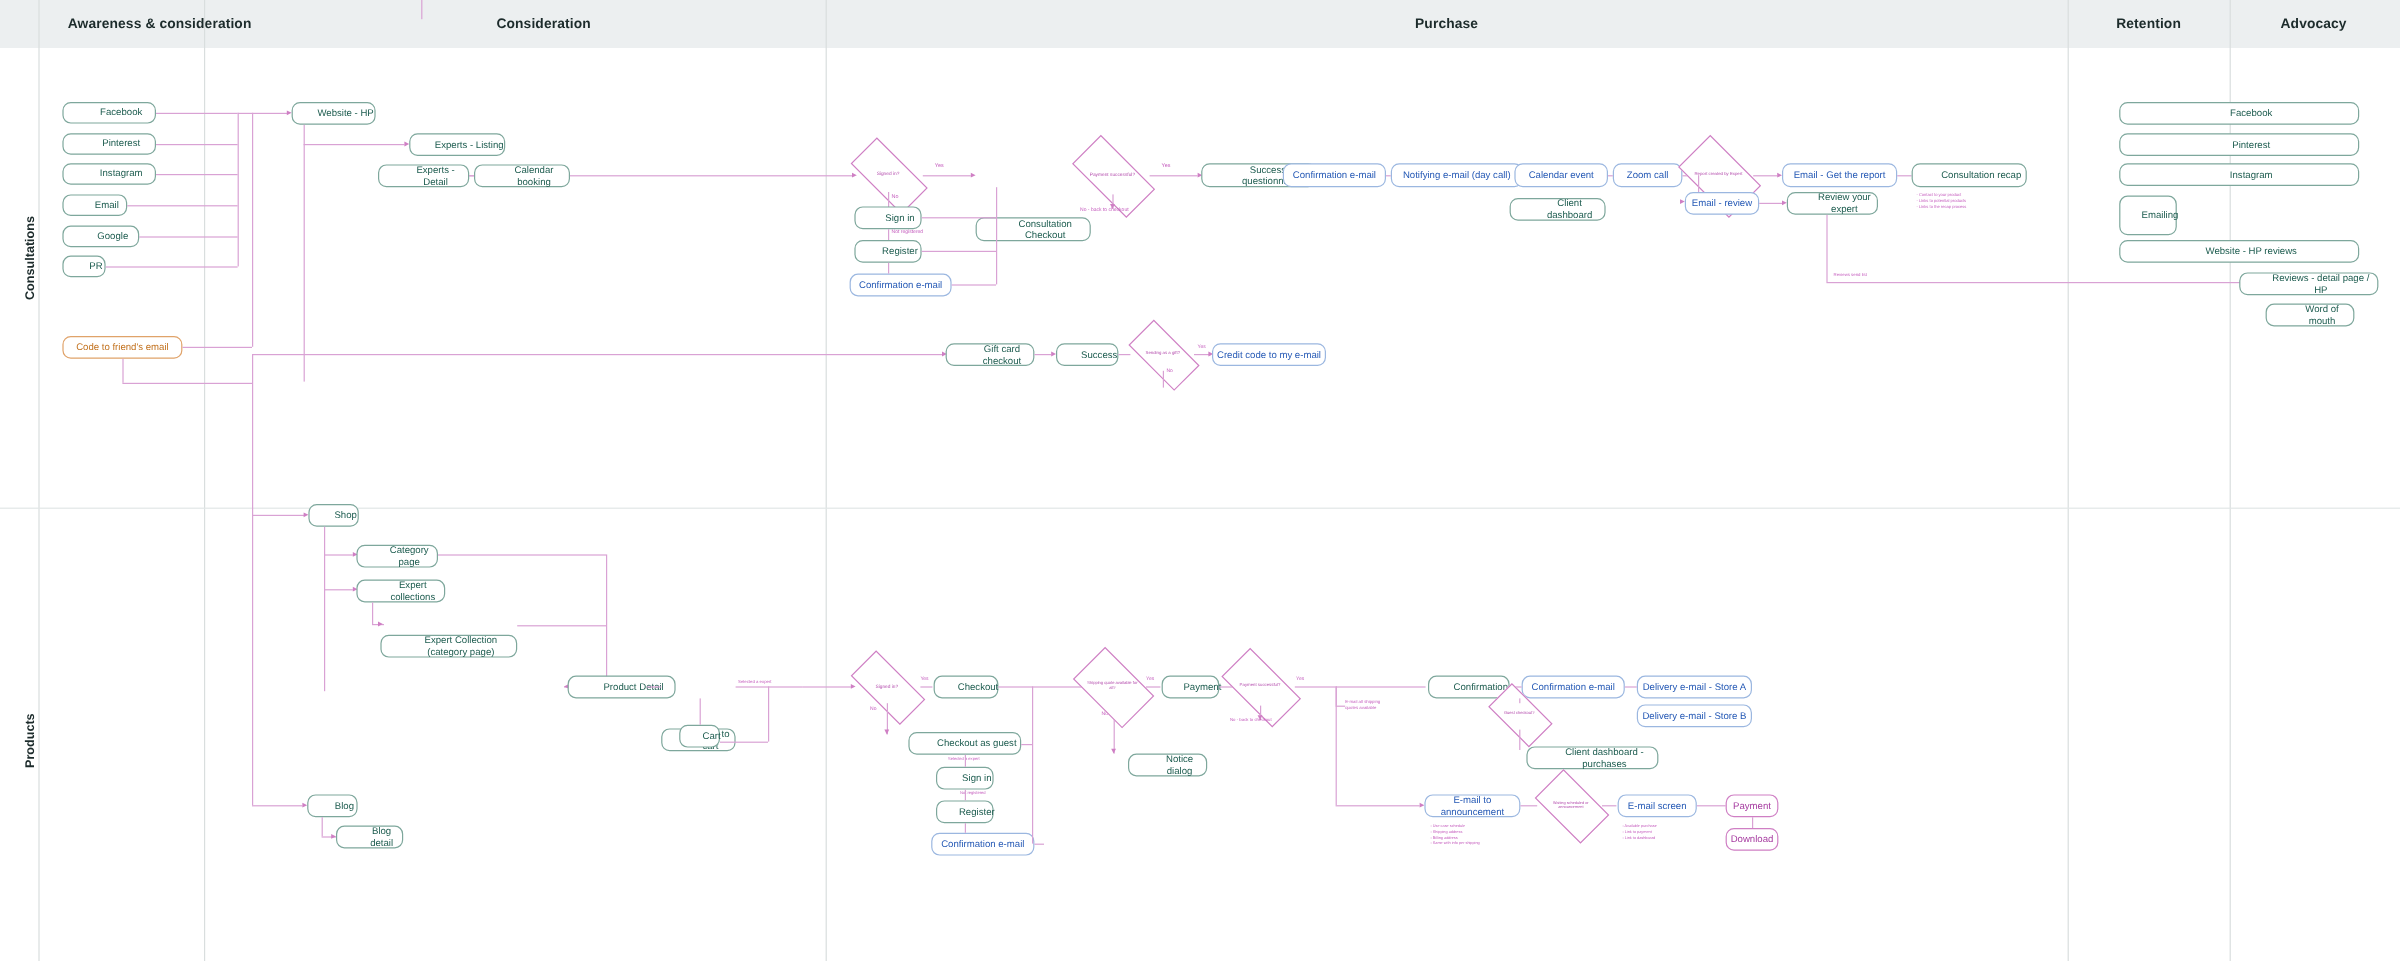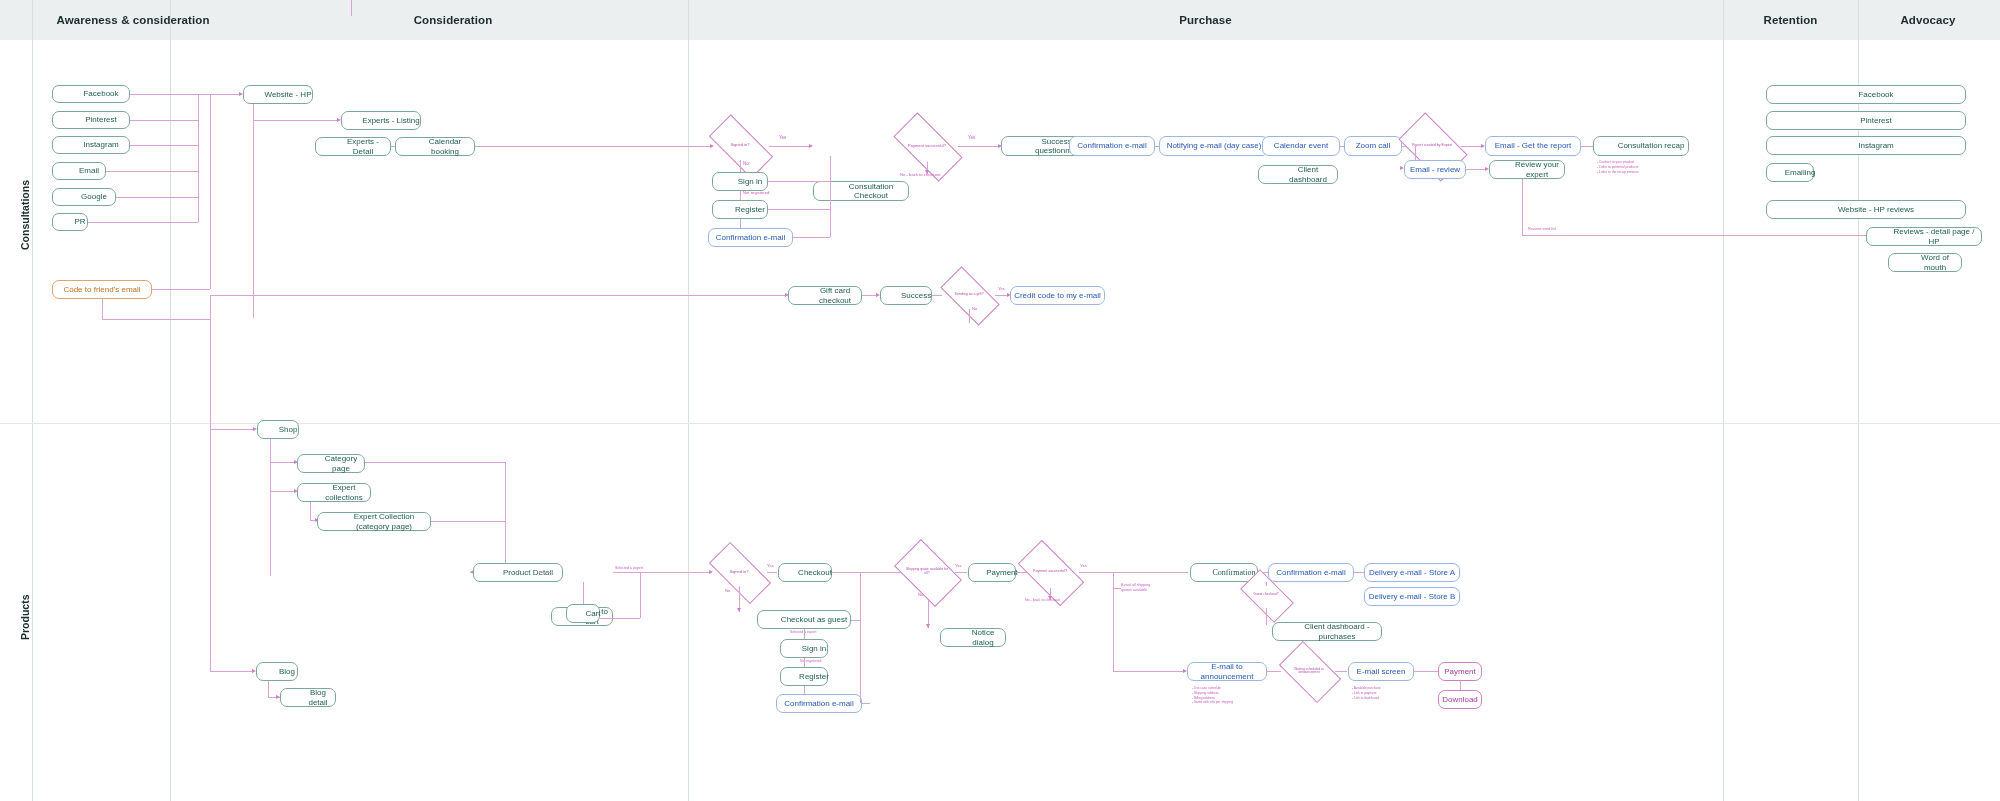--- a/index.html
+++ b/index.html
@@ -147,21 +147,21 @@
   <div class="ln lnh" style="left:958px;top:146px;width:40px;"></div>
   <div class="elbl" style="left:968px;top:135px;font-size:4.5px;">Yes</div>
   <div class="arw arw-r" style="left:998px;top:143.5px;"></div>
 
   <div class="node n-green" style="left:1001px;top:136px;width:96px;height:20px;font-size:8px;">Success - questionnaire</div>
 
   <div class="ln lnh" style="left:1097px;top:146px;width:10px;"></div>
 
   <div class="node n-blue" style="left:1069px;top:136px;width:86px;height:20px;font-size:8px;">Confirmation e-mail</div>
 
-  <div class="node n-blue" style="left:1159px;top:136px;width:110px;height:20px;font-size:8px;">Notifying e-mail (day case)</div>
+  <div class="node n-blue" style="left:1159px;top:136px;width:110px;height:20px;font-size:8px;">Notifying e-mail (day call)</div>
   <div class="ln lnh" style="left:1155px;top:146px;width:4px;"></div>
 
   <div class="node n-blue" style="left:1262px;top:136px;width:78px;height:20px;font-size:8px;">Calendar event</div>
   <div class="node n-blue" style="left:1344px;top:136px;width:58px;height:20px;font-size:8px;">Zoom call</div>
   <div class="ln lnh" style="left:1340px;top:146px;width:4px;"></div>
 
   <div class="node n-green" style="left:1258px;top:165px;width:80px;height:19px;font-size:8px;">Client dashboard</div>
 
   <div class="ln lnh" style="left:1402px;top:146px;width:12px;"></div>
   <div class="dia" style="left:1403px;top:128px;width:58px;height:36px;">
@@ -225,21 +225,21 @@
   <div class="arw arw-r" style="left:294px;top:459.5px;"></div>
   <div class="node n-green" style="left:297px;top:454px;width:68px;height:19px;font-size:8px;">Category page</div>
 
   <div class="ln lnh" style="left:270px;top:491px;width:24px;"></div>
   <div class="arw arw-r" style="left:294px;top:488.5px;"></div>
   <div class="node n-green" style="left:297px;top:483px;width:74px;height:19px;font-size:8px;">Expert collections</div>
 
   <div class="ln lnv" style="left:310px;top:502px;height:18px;"></div>
   <div class="ln lnh" style="left:310px;top:520px;width:10px;"></div>
   <div class="arw arw-r" style="left:315px;top:517.5px;"></div>
-  <div class="node n-green" style="left:317px;top:512px;width:114px;height:19px;font-size:8px;">Expert Collection  (category page)</div>
+  <div class="node n-green" style="left:317px;top:529px;width:114px;height:19px;font-size:8px;">Expert Collection  (category page)</div>
 
   <div class="ln lnh" style="left:365px;top:462px;width:140px;"></div>
   <div class="ln lnh" style="left:431px;top:521px;width:74px;"></div>
   <div class="ln lnv" style="left:505px;top:462px;height:110px;"></div>
   <div class="ln lnh" style="left:470px;top:572px;width:35px;"></div>
   <div class="arw arw-l" style="left:470px;top:569.5px;"></div>
 
   <div class="node n-green" style="left:473px;top:563px;width:90px;height:19px;font-size:8px;text-align:center;">Product Detail</div>
   <div class="node n-green" style="left:551px;top:563px;width:62px;height:19px;font-size:8px;margin-top:44px;">Added to cart</div>
   <div class="ln lnh" style="left:539px;top:572px;width:12px;"></div>
@@ -306,21 +306,21 @@
   <div class="ln lnh" style="left:1079px;top:572px;width:34px;"></div>
   <div class="elbl" style="left:1080px;top:563px;font-size:4.2px;">Yes</div>
 
   <div class="ln lnv" style="left:1113px;top:572px;height:16px;"></div>
   <div class="ln lnh" style="left:1113px;top:588px;width:8px;"></div>
 
   <div class="note" style="left:1121px;top:583px;font-size:3.6px;">E-mail all shipping
 quotes available</div>
 
   <div class="ln lnh" style="left:1113px;top:572px;width:75px;"></div>
-  <div class="node n-green" style="left:1190px;top:563px;width:68px;height:19px;font-size:8px;font-family:Liberation Serif, serif;">Confirmation</div>
+  <div class="node n-green" style="left:1190px;top:563px;width:68px;height:19px;font-size:8px;">Confirmation</div>
 
   <div class="node n-blue" style="left:1268px;top:563px;width:86px;height:19px;font-size:8px;">Confirmation e-mail</div>
   <div class="ln lnh" style="left:1258px;top:572px;width:10px;"></div>
 
   <div class="node n-blue" style="left:1364px;top:563px;width:96px;height:19px;font-size:8px;">Delivery e-mail - Store A</div>
   <div class="node n-blue" style="left:1364px;top:587px;width:96px;height:19px;font-size:8px;">Delivery e-mail - Store B</div>
   <div class="ln lnh" style="left:1354px;top:572px;width:10px;"></div>
 
   <div class="dia" style="left:1243px;top:582px;width:46px;height:26px;">
     <div class="dshape"></div>
@@ -360,18 +360,18 @@
   <div class="arw arw-r" style="left:252px;top:668.5px;"></div>
   <div class="node n-green" style="left:256px;top:662px;width:42px;height:19px;font-size:8px;">Blog</div>
   <div class="ln lnv" style="left:268px;top:681px;height:16px;"></div>
   <div class="ln lnh" style="left:268px;top:697px;width:12px;"></div>
   <div class="arw arw-r" style="left:276px;top:694.5px;"></div>
   <div class="node n-green" style="left:280px;top:688px;width:56px;height:19px;font-size:8px;">Blog detail</div>
 
   <div class="node n-green" style="left:1766px;top:85px;width:200px;height:19px;font-size:8px;">Facebook</div>
   <div class="node n-green" style="left:1766px;top:111px;width:200px;height:19px;font-size:8px;">Pinterest</div>
   <div class="node n-green" style="left:1766px;top:136px;width:200px;height:19px;font-size:8px;">Instagram</div>
-  <div class="node n-green" style="left:1766px;top:163px;width:48px;height:19px;font-size:8px;">Emailing</div>
+  <div class="node n-green" style="left:1766px;top:163px;width:48px;height:33px;font-size:8px;">Emailing</div>
   <div class="node n-green" style="left:1766px;top:200px;width:200px;height:19px;font-size:8px;">Website - HP reviews</div>
   <div class="node n-green" style="left:1866px;top:227px;width:116px;height:19px;font-size:8px;">Reviews - detail page / HP</div>
   <div class="node n-green" style="left:1888px;top:253px;width:74px;height:19px;font-size:8px;">Word of mouth</div>
 
 </div>
 
 </body></html>

